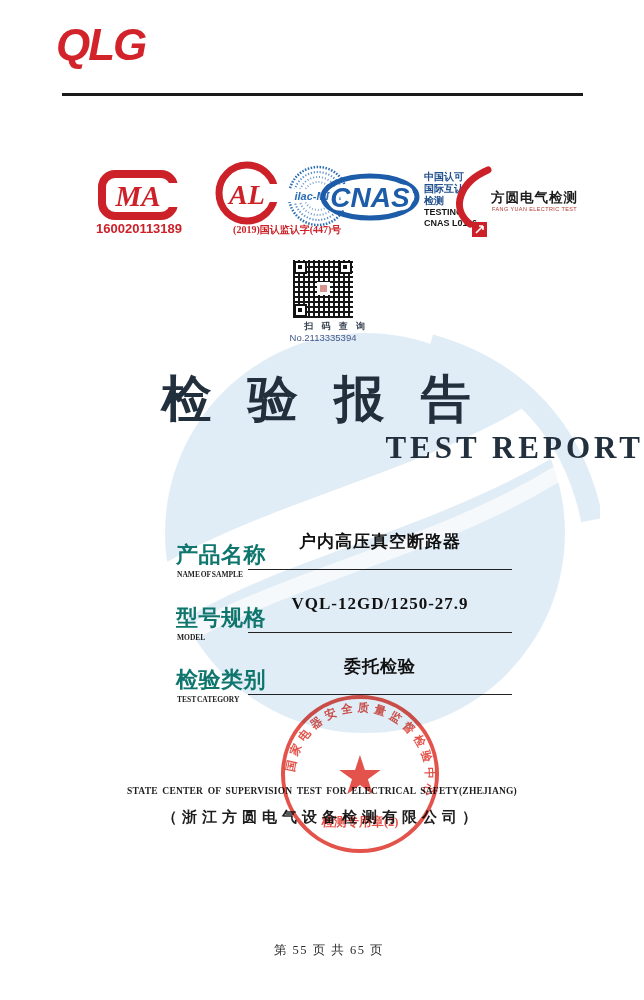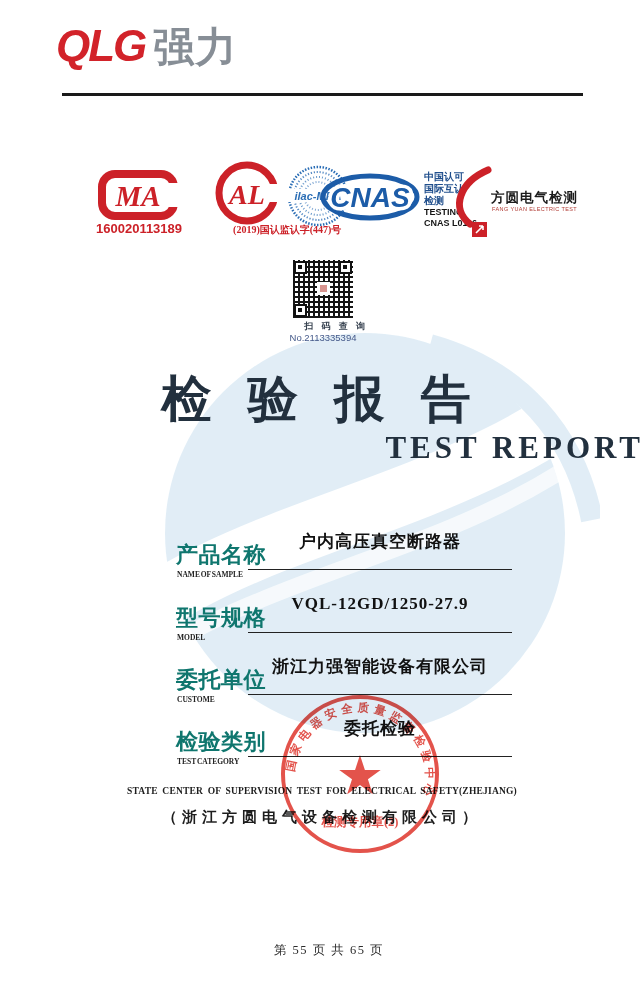--- a/index.html
+++ b/index.html
@@ -1,21 +1,21 @@
 <!DOCTYPE html>
 <html style="--brand_red: #d2232a; --logo_gray: #878e96; --cert_red: #cc2128; --cert_blue: #2a6db5; --cnas_blue: #1c5ca8; --ink: #22303e; --stamp_red: #df3b32; --watermark_blue: #dcebf5; --qr_no_blue: #44598a;"><head>
 <meta charset="utf-8">
 <style>
   html,body{margin:0;padding:0;background:#fff;}
   .page{position:relative;width:644px;height:1000px;background:#ffffff;overflow:hidden;
         font-family:"Liberation Serif","DejaVu Serif",serif;color:var(--ink,#22303e);}
   .abs{position:absolute;}
 
   
-  .logo{left:56px;top:20px;display:flex;align-items:baseline;}
+  .logo{left:56px;top:20px;display:flex;align-items:baseline;flex-direction:column;}
   .logo-qlg{font-family:"Liberation Sans","DejaVu Sans",sans-serif;font-style:italic;
             font-weight:900;font-size:44px;letter-spacing:-2px;color:var(--brand_red,#d2232a);}
   .logo-ql{font-family:"Liberation Sans","DejaVu Sans",sans-serif;font-weight:900;
            font-size:41px;color:var(--logo_gray,#878e96);margin-left:8px;letter-spacing:1px;}
   .rule{left:62px;top:93px;width:521px;height:3px;background:#1a1a1a;}
 
   
   .wm{left:130px;top:315px;z-index:0;opacity:.85;}
 
   
@@ -81,21 +81,20 @@
 
   <svg class="abs wm" width="470" height="440" viewBox="0 0 470 440">
     <circle cx="235" cy="218" r="200" fill="var(--watermark_blue,#dcebf5)"></circle>
     <path d="M -30,330 C 110,200 340,200 500,50" stroke="#ffffff" stroke-width="58" fill="none"></path>
     <path d="M -20,372 C 120,250 350,245 505,100" stroke="#ffffff" stroke-width="16" fill="none" opacity=".7"></path>
     <path d="M 300,30 C 390,55 445,120 462,205" stroke="var(--watermark_blue,#dcebf5)" stroke-width="22" fill="none"></path>
   </svg>
 
   <div class="abs logo">
     <span class="logo-qlg">QLG</span>
-    <span class="logo-ql">强力</span>
   </div>
   <div class="abs rule"></div>
 
   <svg class="abs" style="left:96px;top:168px;" width="84" height="54" viewBox="0 0 84 54">
     <rect x="6" y="6" rx="13" width="72" height="42" fill="none" stroke="var(--cert_red,#cc2128)" stroke-width="8"></rect>
     <rect x="58" y="15" width="26" height="24" fill="#ffffff"></rect>
     <text x="42" y="38" text-anchor="middle" font-family="Liberation Serif,serif" font-style="italic" font-weight="bold" font-size="29" fill="var(--cert_red,#cc2128)">MA</text>
   </svg>
 
   <svg class="abs" style="left:214px;top:160px;" width="66" height="66" viewBox="0 0 66 66">
@@ -171,27 +170,20 @@
     </div>
     <div class="field">
       <div class="f-label">
         <div class="f-zh">型号规格</div>
         <div class="f-en">MODEL</div>
       </div>
       <div class="f-value">VQL-12GD/1250-27.9</div>
     </div>
     <div class="field">
       <div class="f-label">
-        <div class="f-zh">委托单位</div>
-        <div class="f-en">CUSTOME</div>
-      </div>
-      <div class="f-value">浙江力强智能设备有限公司</div>
-    </div>
-    <div class="field">
-      <div class="f-label">
         <div class="f-zh">检验类别</div>
         <div class="f-en">TEST CATEGORY</div>
       </div>
       <div class="f-value">委托检验</div>
     </div>
   </div>
 
   <div class="abs center-en">STATE CENTER OF SUPERVISION TEST FOR ELECTRICAL SAFETY(ZHEJIANG)</div>
   <div class="abs company">（浙江方圆电气设备检测有限公司）</div>
 

